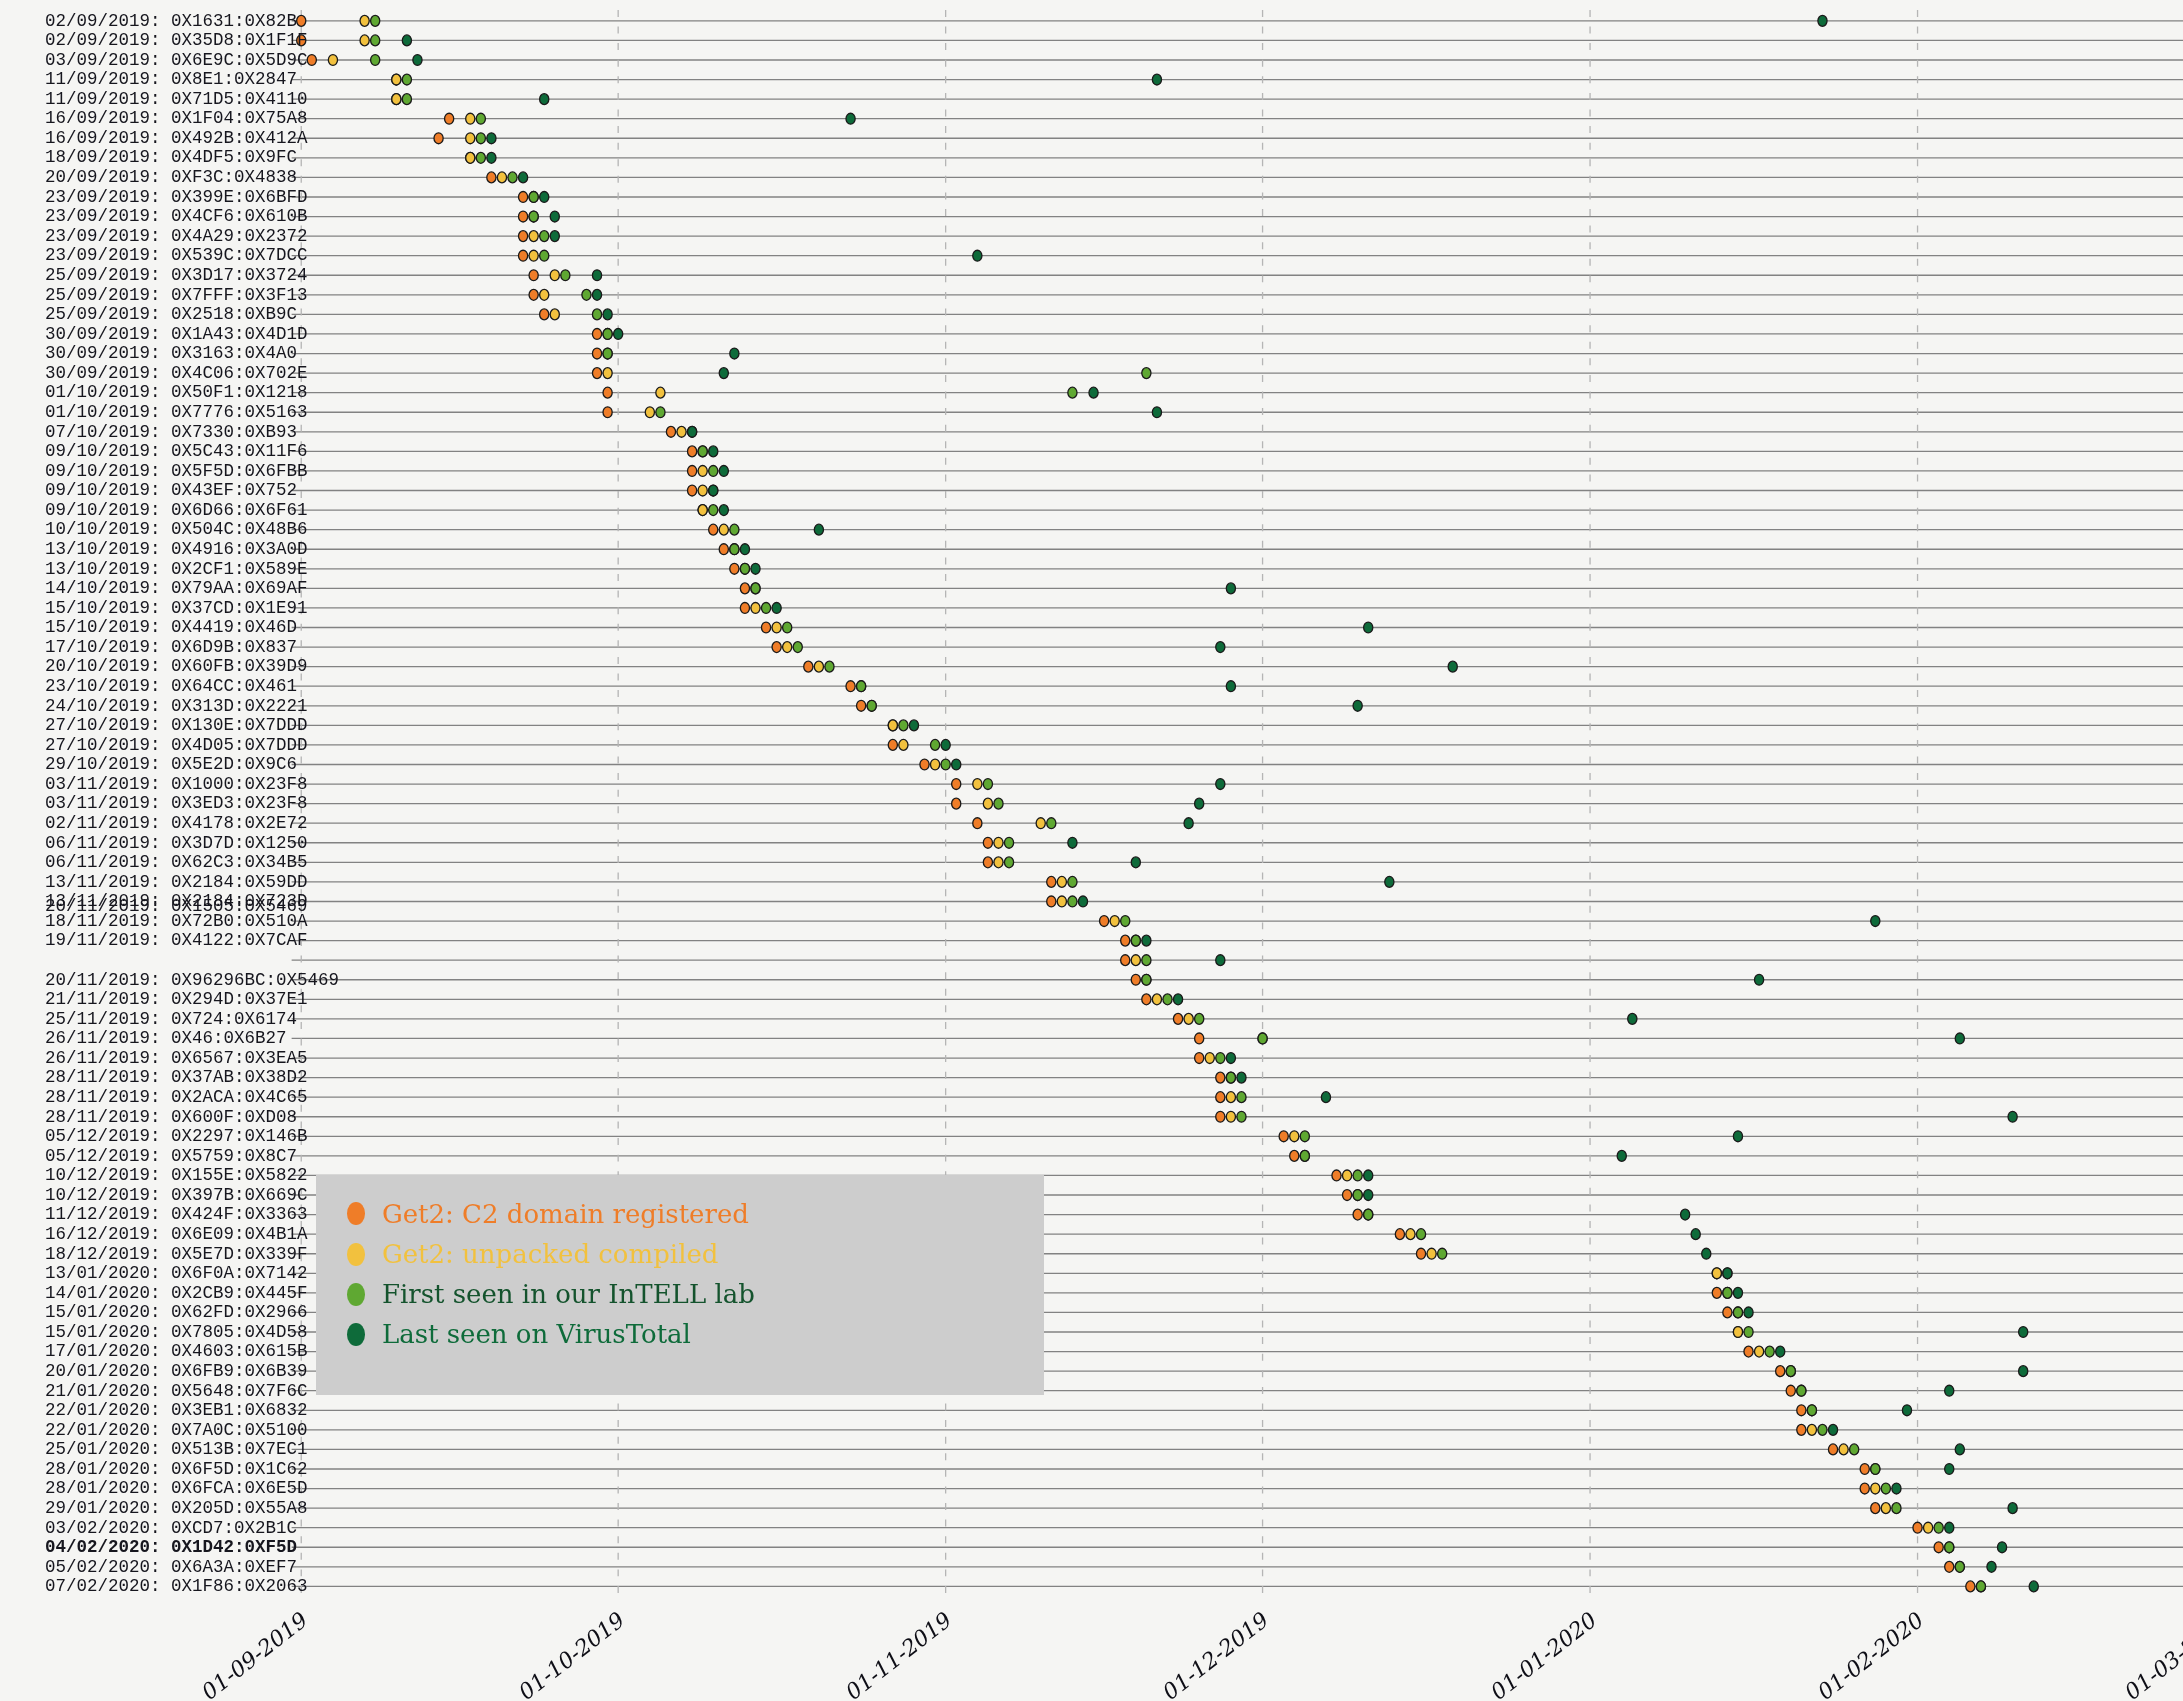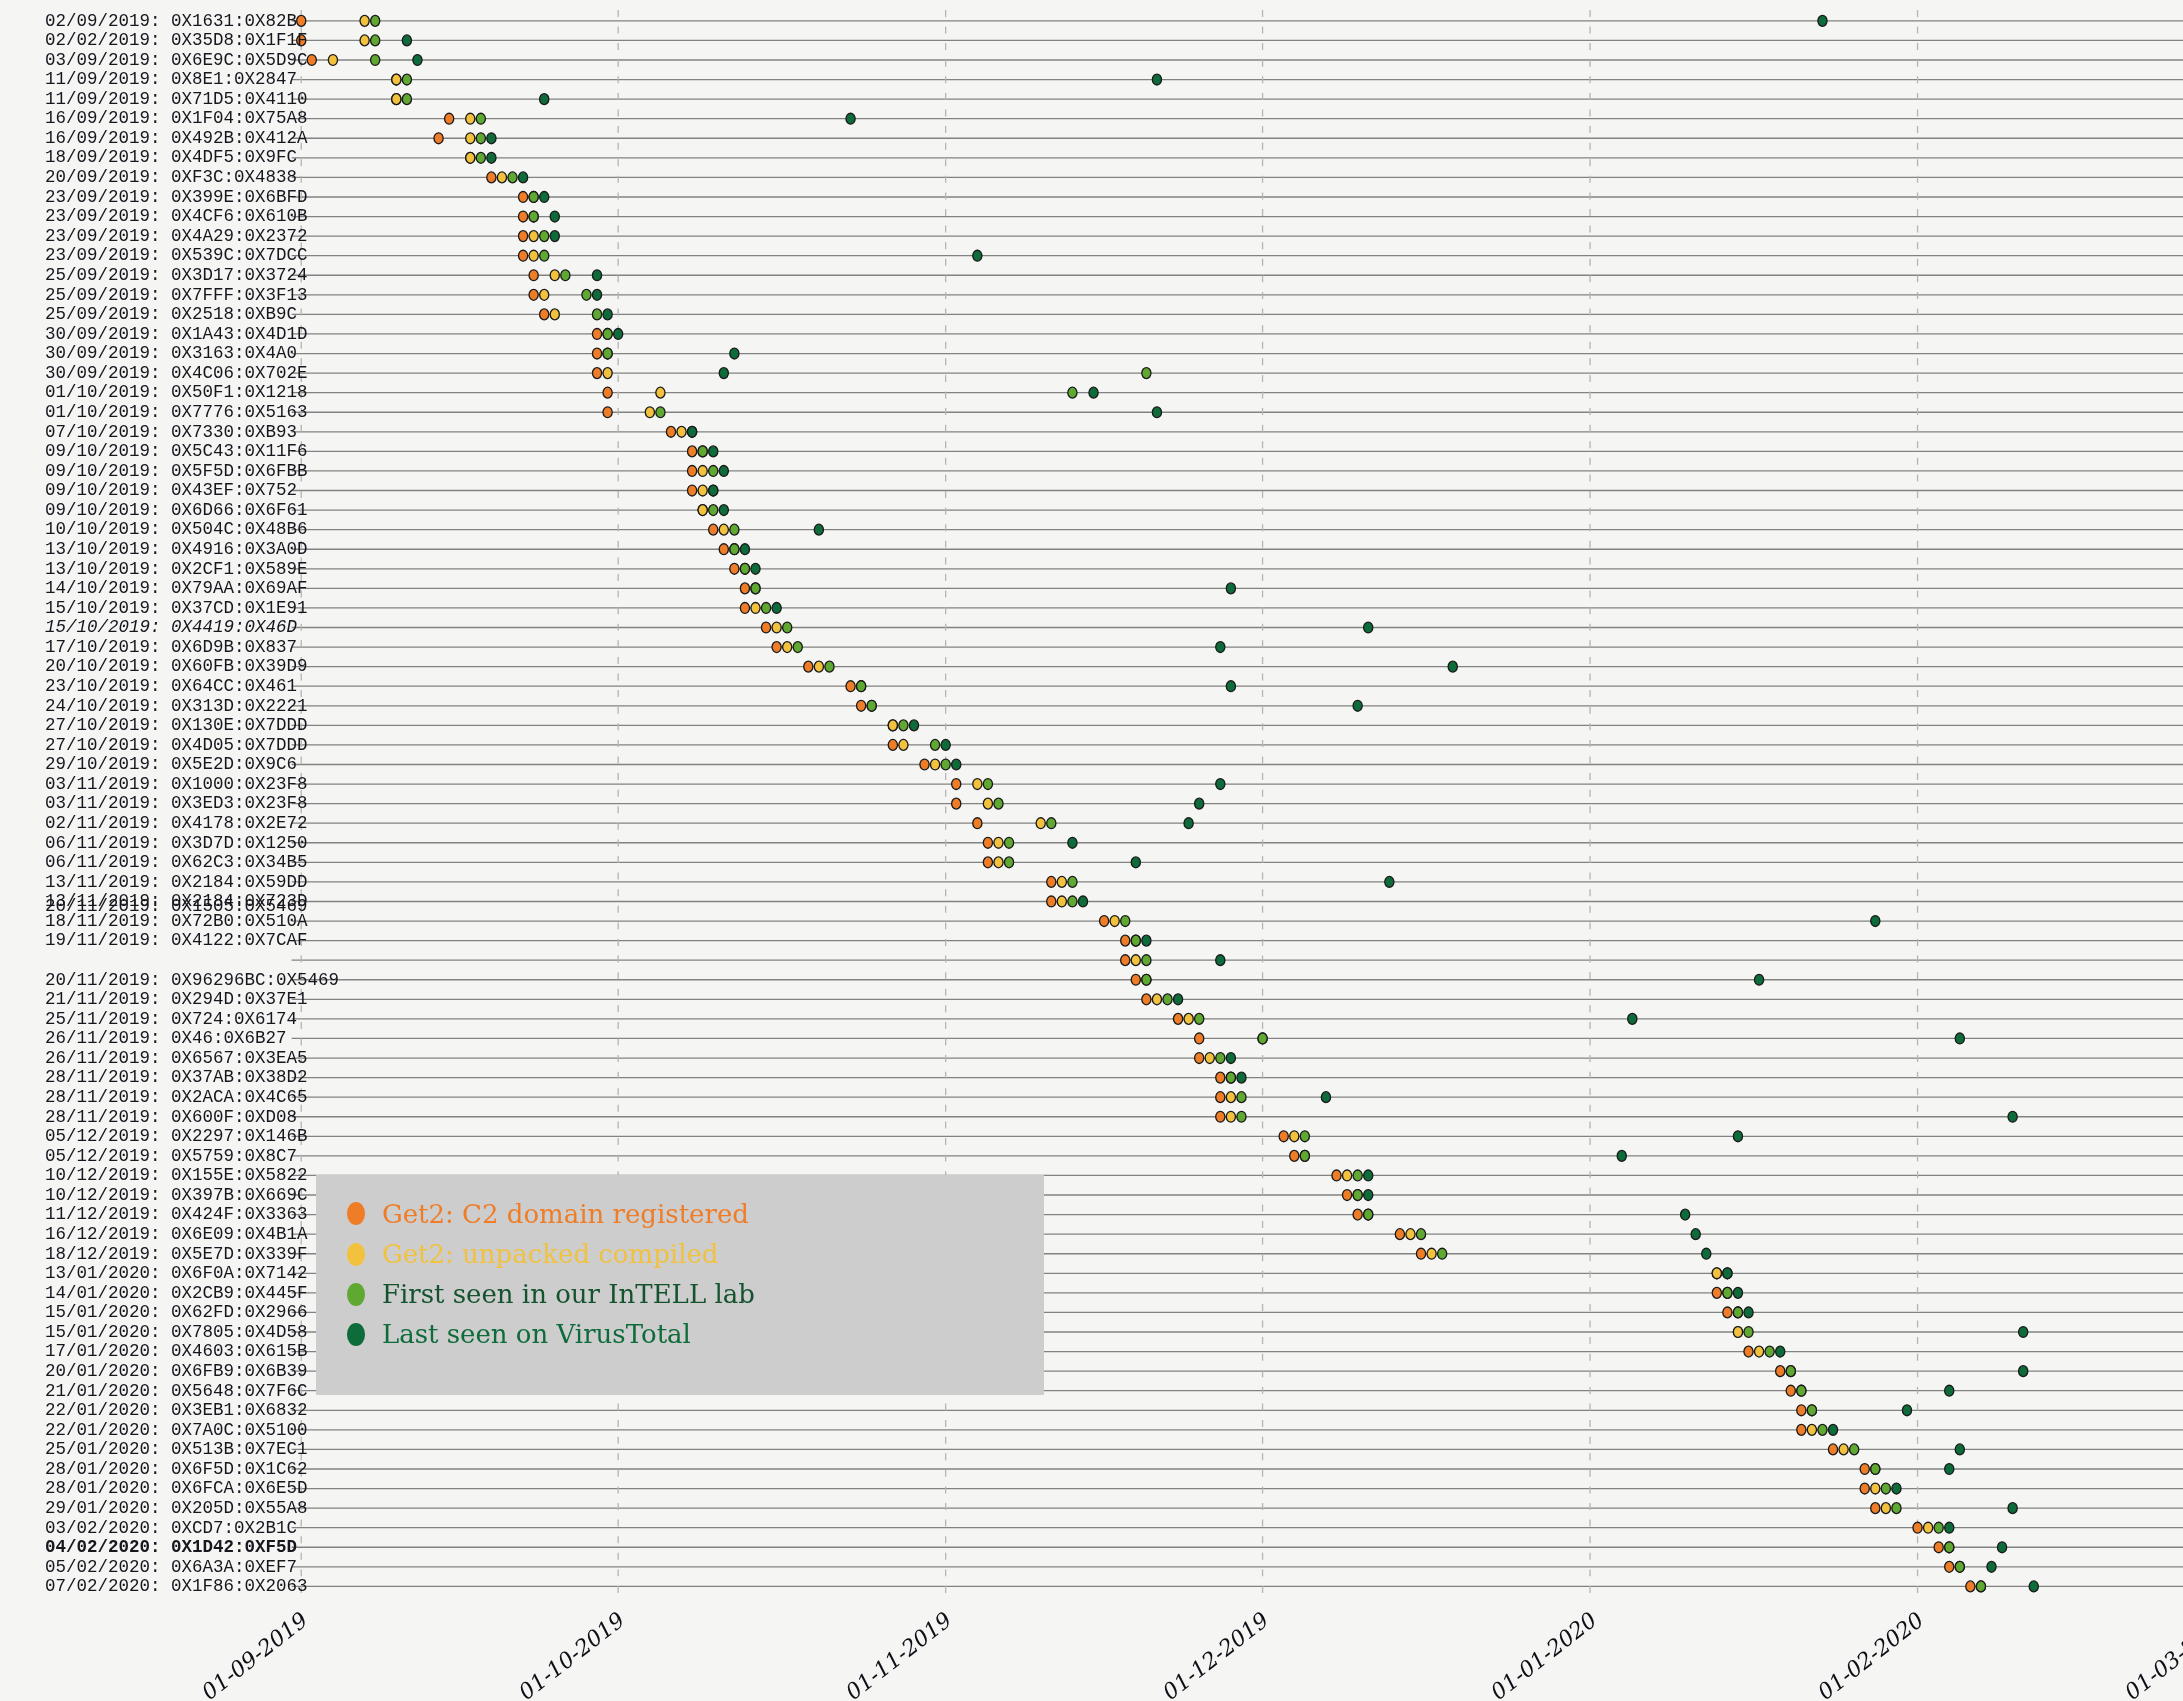--- a/index.html
+++ b/index.html
@@ -430,21 +430,21 @@
       <ellipse cx="4489.0545999999995" cy="3588.175" rx="10.5" ry="12.5" fill="#f2c13e" stroke="#1a1a1a" stroke-width="3"></ellipse>
       <ellipse cx="4489.0545999999995" cy="3588.175" rx="10.5" ry="12.5" fill="#5fa832" stroke="#1a1a1a" stroke-width="3"></ellipse>
       <ellipse cx="4561.648" cy="3588.175" rx="10.5" ry="12.5" fill="#0e6b3a" stroke="#1a1a1a" stroke-width="3"></ellipse>
       <ellipse cx="4513.2524" cy="3633" rx="10.5" ry="12.5" fill="#ef7d28" stroke="#1a1a1a" stroke-width="3"></ellipse>
       <ellipse cx="4537.4502" cy="3633" rx="10.5" ry="12.5" fill="#f2c13e" stroke="#1a1a1a" stroke-width="3"></ellipse>
       <ellipse cx="4537.4502" cy="3633" rx="10.5" ry="12.5" fill="#5fa832" stroke="#1a1a1a" stroke-width="3"></ellipse>
       <ellipse cx="4658.439200000001" cy="3633" rx="10.5" ry="12.5" fill="#0e6b3a" stroke="#1a1a1a" stroke-width="3"></ellipse>
     </svg>
   <div id="ylabels">
       <div class="ylabel" style="top: 10.5px;">02/09/2019: 0X1631:0X82B</div>
-      <div class="ylabel" style="top: 30px;">02/02/2019: 0X35D8:0X1F1F</div>
+      <div class="ylabel" style="top: 30px;">02/09/2019: 0X35D8:0X1F1F</div>
       <div class="ylabel" style="top: 50px;">03/09/2019: 0X6E9C:0X5D9C</div>
       <div class="ylabel" style="top: 69px;">11/09/2019: 0X8E1:0X2847</div>
       <div class="ylabel" style="top: 89px;">11/09/2019: 0X71D5:0X4110</div>
       <div class="ylabel" style="top: 108px;">16/09/2019: 0X1F04:0X75A8</div>
       <div class="ylabel" style="top: 128px;">16/09/2019: 0X492B:0X412A</div>
       <div class="ylabel" style="top: 147px;">18/09/2019: 0X4DF5:0X9FC</div>
       <div class="ylabel" style="top: 167px;">20/09/2019: 0XF3C:0X4838</div>
       <div class="ylabel" style="top: 187px;">23/09/2019: 0X399E:0X6BFD</div>
       <div class="ylabel" style="top: 206px;">23/09/2019: 0X4CF6:0X610B</div>
       <div class="ylabel" style="top: 226px;">23/09/2019: 0X4A29:0X2372</div>
@@ -460,21 +460,21 @@
       <div class="ylabel" style="top: 422px;">07/10/2019: 0X7330:0XB93</div>
       <div class="ylabel" style="top: 441px;">09/10/2019: 0X5C43:0X11F6</div>
       <div class="ylabel" style="top: 461px;">09/10/2019: 0X5F5D:0X6FBB</div>
       <div class="ylabel" style="top: 480px;">09/10/2019: 0X43EF:0X752</div>
       <div class="ylabel" style="top: 500px;">09/10/2019: 0X6D66:0X6F61</div>
       <div class="ylabel" style="top: 519px;">10/10/2019: 0X504C:0X48B6</div>
       <div class="ylabel" style="top: 539px;">13/10/2019: 0X4916:0X3A0D</div>
       <div class="ylabel" style="top: 559px;">13/10/2019: 0X2CF1:0X589E</div>
       <div class="ylabel" style="top: 578px;">14/10/2019: 0X79AA:0X69AF</div>
       <div class="ylabel" style="top: 598px;">15/10/2019: 0X37CD:0X1E91</div>
-      <div class="ylabel" style="top: 617px; font-style: italic;">15/10/2019: 0X4419:0X46D</div>
+      <div class="ylabel" style="top: 617px;">15/10/2019: 0X4419:0X46D</div>
       <div class="ylabel" style="top: 637px;">17/10/2019: 0X6D9B:0X837</div>
       <div class="ylabel" style="top: 656px;">20/10/2019: 0X60FB:0X39D9</div>
       <div class="ylabel" style="top: 676px;">23/10/2019: 0X64CC:0X461</div>
       <div class="ylabel" style="top: 696px;">24/10/2019: 0X313D:0X2221</div>
       <div class="ylabel" style="top: 715px;">27/10/2019: 0X130E:0X7DDD</div>
       <div class="ylabel" style="top: 735px;">27/10/2019: 0X4D05:0X7DDD</div>
       <div class="ylabel" style="top: 754px;">29/10/2019: 0X5E2D:0X9C6</div>
       <div class="ylabel" style="top: 774px;">03/11/2019: 0X1000:0X23F8</div>
       <div class="ylabel" style="top: 793px;">03/11/2019: 0X3ED3:0X23F8</div>
       <div class="ylabel" style="top: 813px;">02/11/2019: 0X4178:0X2E72</div>

